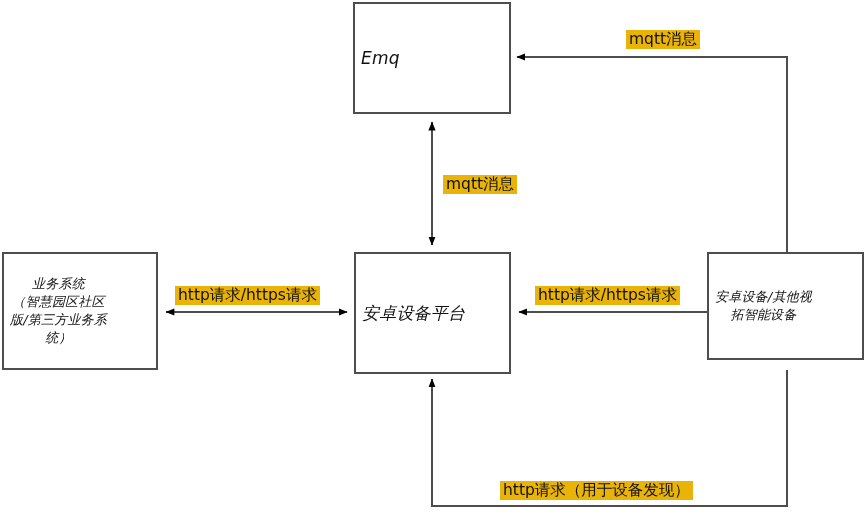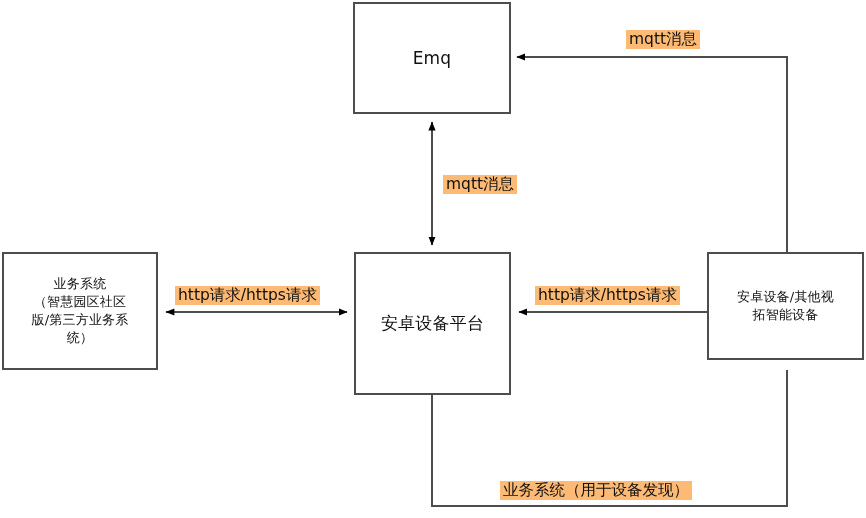--- a/index.html
+++ b/index.html
@@ -24,49 +24,50 @@
     width: 866px;
     height: 518px;
   }
   .node-box {
     position: absolute;
     box-sizing: border-box;
     border: 2px solid #4d4d4d;
     background: #ffffff;
     display: flex;
     align-items: center;
-    justify-content: center;
+    justify-content: flex-start;
     text-align: center;
     color: #111111;
+    font-style: italic;
   }
   .node-label {
     font-size: 17px;
     line-height: 1.45;
     color: #111111;
     padding: 0 6px;
     white-space: pre-line;
     letter-spacing: 0.2px;
   }
   .node-label.small {
     font-size: 13px;
     line-height: 1.4;
   }
   .edge-label {
     position: absolute;
     font-size: 15.5px;
     color: #111111;
     white-space: nowrap;
-    background: #fdba74;
+    background: #eab308;
     padding: 0 3px;
     line-height: 1.2;
   }
   
   #node-emq        { left: 353px; top: 2px;   width: 158px; height: 112px; }
   #node-business   { left: 2px;   top: 252px; width: 156px; height: 118px; }
-  #node-platform   { left: 354px; top: 252px; width: 157px; height: 143px; }
+  #node-platform   { left: 354px; top: 252px; width: 157px; height: 122px; }
   #node-device     { left: 707px; top: 252px; width: 157px; height: 108px; }
 </style>
 </head>
 <body>
 
 <div id="canvas">
 
   <svg class="diagram-layer" viewBox="0 0 866 518">
     <defs>
       <marker id="arrow-end" markerWidth="10" markerHeight="10" refX="8.4" refY="4" orient="auto" markerUnits="userSpaceOnUse">
@@ -109,15 +110,15 @@
   </div>
 
   <div class="edge-label" style="left: 626px; top: 30px;">mqtt消息</div>
 
   <div class="edge-label" style="left: 443px; top: 175px;">mqtt消息</div>
 
   <div class="edge-label" style="left: 175px; top: 286px;">http请求/https请求</div>
 
   <div class="edge-label" style="left: 535px; top: 286px;">http请求/https请求</div>
 
-  <div class="edge-label" style="left: 500px; top: 481px;">业务系统（用于设备发现）</div>
+  <div class="edge-label" style="left: 500px; top: 481px;">http请求（用于设备发现）</div>
 
 </div>
 
 </body></html>

